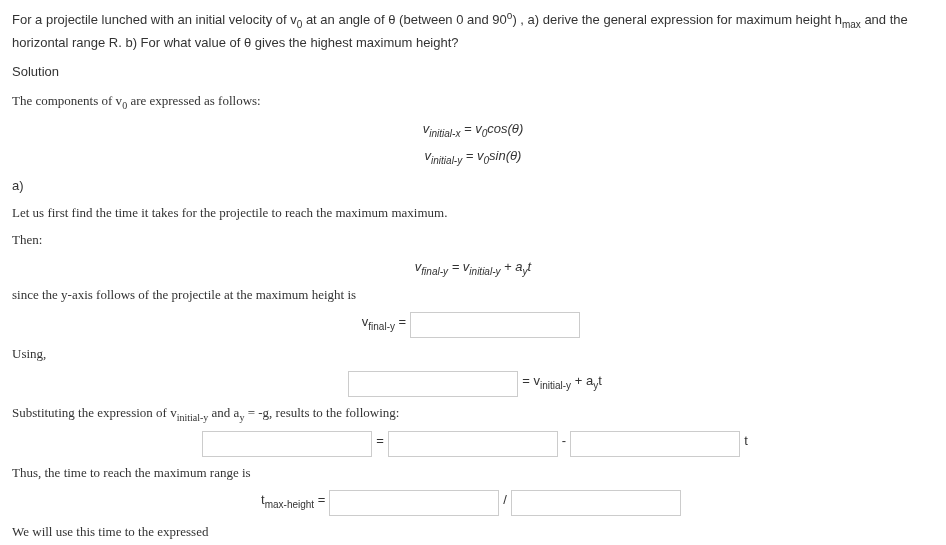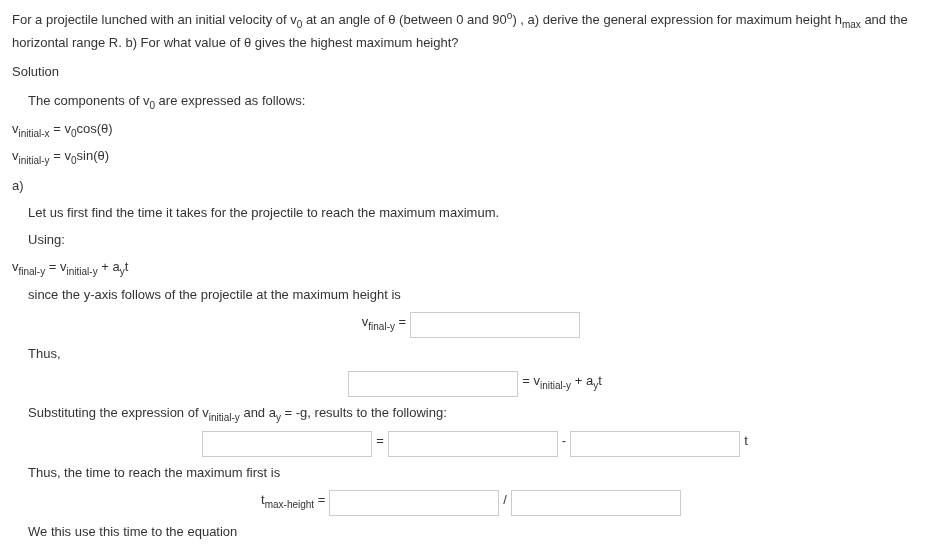--- a/index.html
+++ b/index.html
@@ -13,21 +13,23 @@
       margin-bottom: 4px;
     }
     .solution-heading {
       font-weight: normal;
       margin: 8px 0;
     }
     .section-label {
       margin: 8px 0 4px 0;
     }
     .centered-eq {
+      text-align: center;
       margin: 4px 0;
+      font-style: italic;
     }
     .eq-line {
       display: flex;
       align-items: flex-start;
       justify-content: center;
       margin: 6px 0;
     }
     .sub {
       font-size: 10px;
       vertical-align: sub;
@@ -38,21 +40,22 @@
     }
     input.blank {
       border: 1px solid #ccc;
       height: 20px;
       padding: 2px 4px;
       font-size: 12px;
       margin: 0 4px;
     }
     .w-med { width: 160px; }
     .para {
-      margin: 6px 16px;
+      margin: 6px 0;
+      font-family: Liberation Serif, serif;
     }
   </style>
 </head>
 <body>
 
 <div class="problem-text">
   For a projectile lunched with an initial velocity of v<span class="sub">0</span> at an angle of θ (between 0 and 90<span class="sup">o</span>) , a) derive the general expression for maximum height h<span class="sub">max</span> and the horizontal range R. b) For what value of θ gives the highest maximum height?
 </div>
 
 <div class="solution-heading">Solution</div>
@@ -63,59 +66,59 @@
 
 <div class="centered-eq">
   v<span class="sub">initial-x</span> = v<span class="sub">0</span>cos(θ)
 </div>
 <div class="centered-eq">
   v<span class="sub">initial-y</span> = v<span class="sub">0</span>sin(θ)
 </div>
 
 <div class="section-label">a)</div>
 <div class="para">Let us first find the time it takes for the projectile to reach the maximum maximum.</div>
-<div class="para">Using:</div>
+<div class="para">Then:</div>
 
 <div class="centered-eq">
   v<span class="sub">final-y</span> = v<span class="sub">initial-y</span> + a<span class="sub">y</span>t
 </div>
 
 <div class="para">since the y-axis follows of the projectile at the maximum height is</div>
 
 <div class="eq-line">
   <span>v<span class="sub">final-y</span> = </span>
   <input class="blank w-med" type="text" style="">
 </div>
 
-<div class="para">Thus,</div>
+<div class="para">Using,</div>
 
 <div class="eq-line">
   <input class="blank w-med" type="text" style="">
   <span> = v<span class="sub">initial-y</span> + a<span class="sub">y</span>t</span>
 </div>
 
 <div class="para">
   Substituting the expression of v<span class="sub">initial-y</span> and a<span class="sub">y</span> = -g, results to the following:
 </div>
 
 <div class="eq-line">
   <input class="blank w-med" type="text" style="">
   <span> = </span>
   <input class="blank w-med" type="text" style="">
   <span> - </span>
   <input class="blank w-med" type="text" style="">
   <span> t</span>
 </div>
 
-<div class="para">Thus, the time to reach the maximum first is</div>
+<div class="para">Thus, the time to reach the maximum range is</div>
 
 <div class="eq-line">
   <span>t<span class="sub">max-height</span> = </span>
   <input class="blank w-med" type="text" style="">
   <span> / </span>
   <input class="blank w-med" type="text" style="">
 </div>
 
-<div class="para">We this use this time to the equation</div>
+<div class="para">We will use this time to the expressed</div>
 
 <div class="centered-eq">
   y - y = vt + (1/2)at
 </div>
 
 </body></html>

